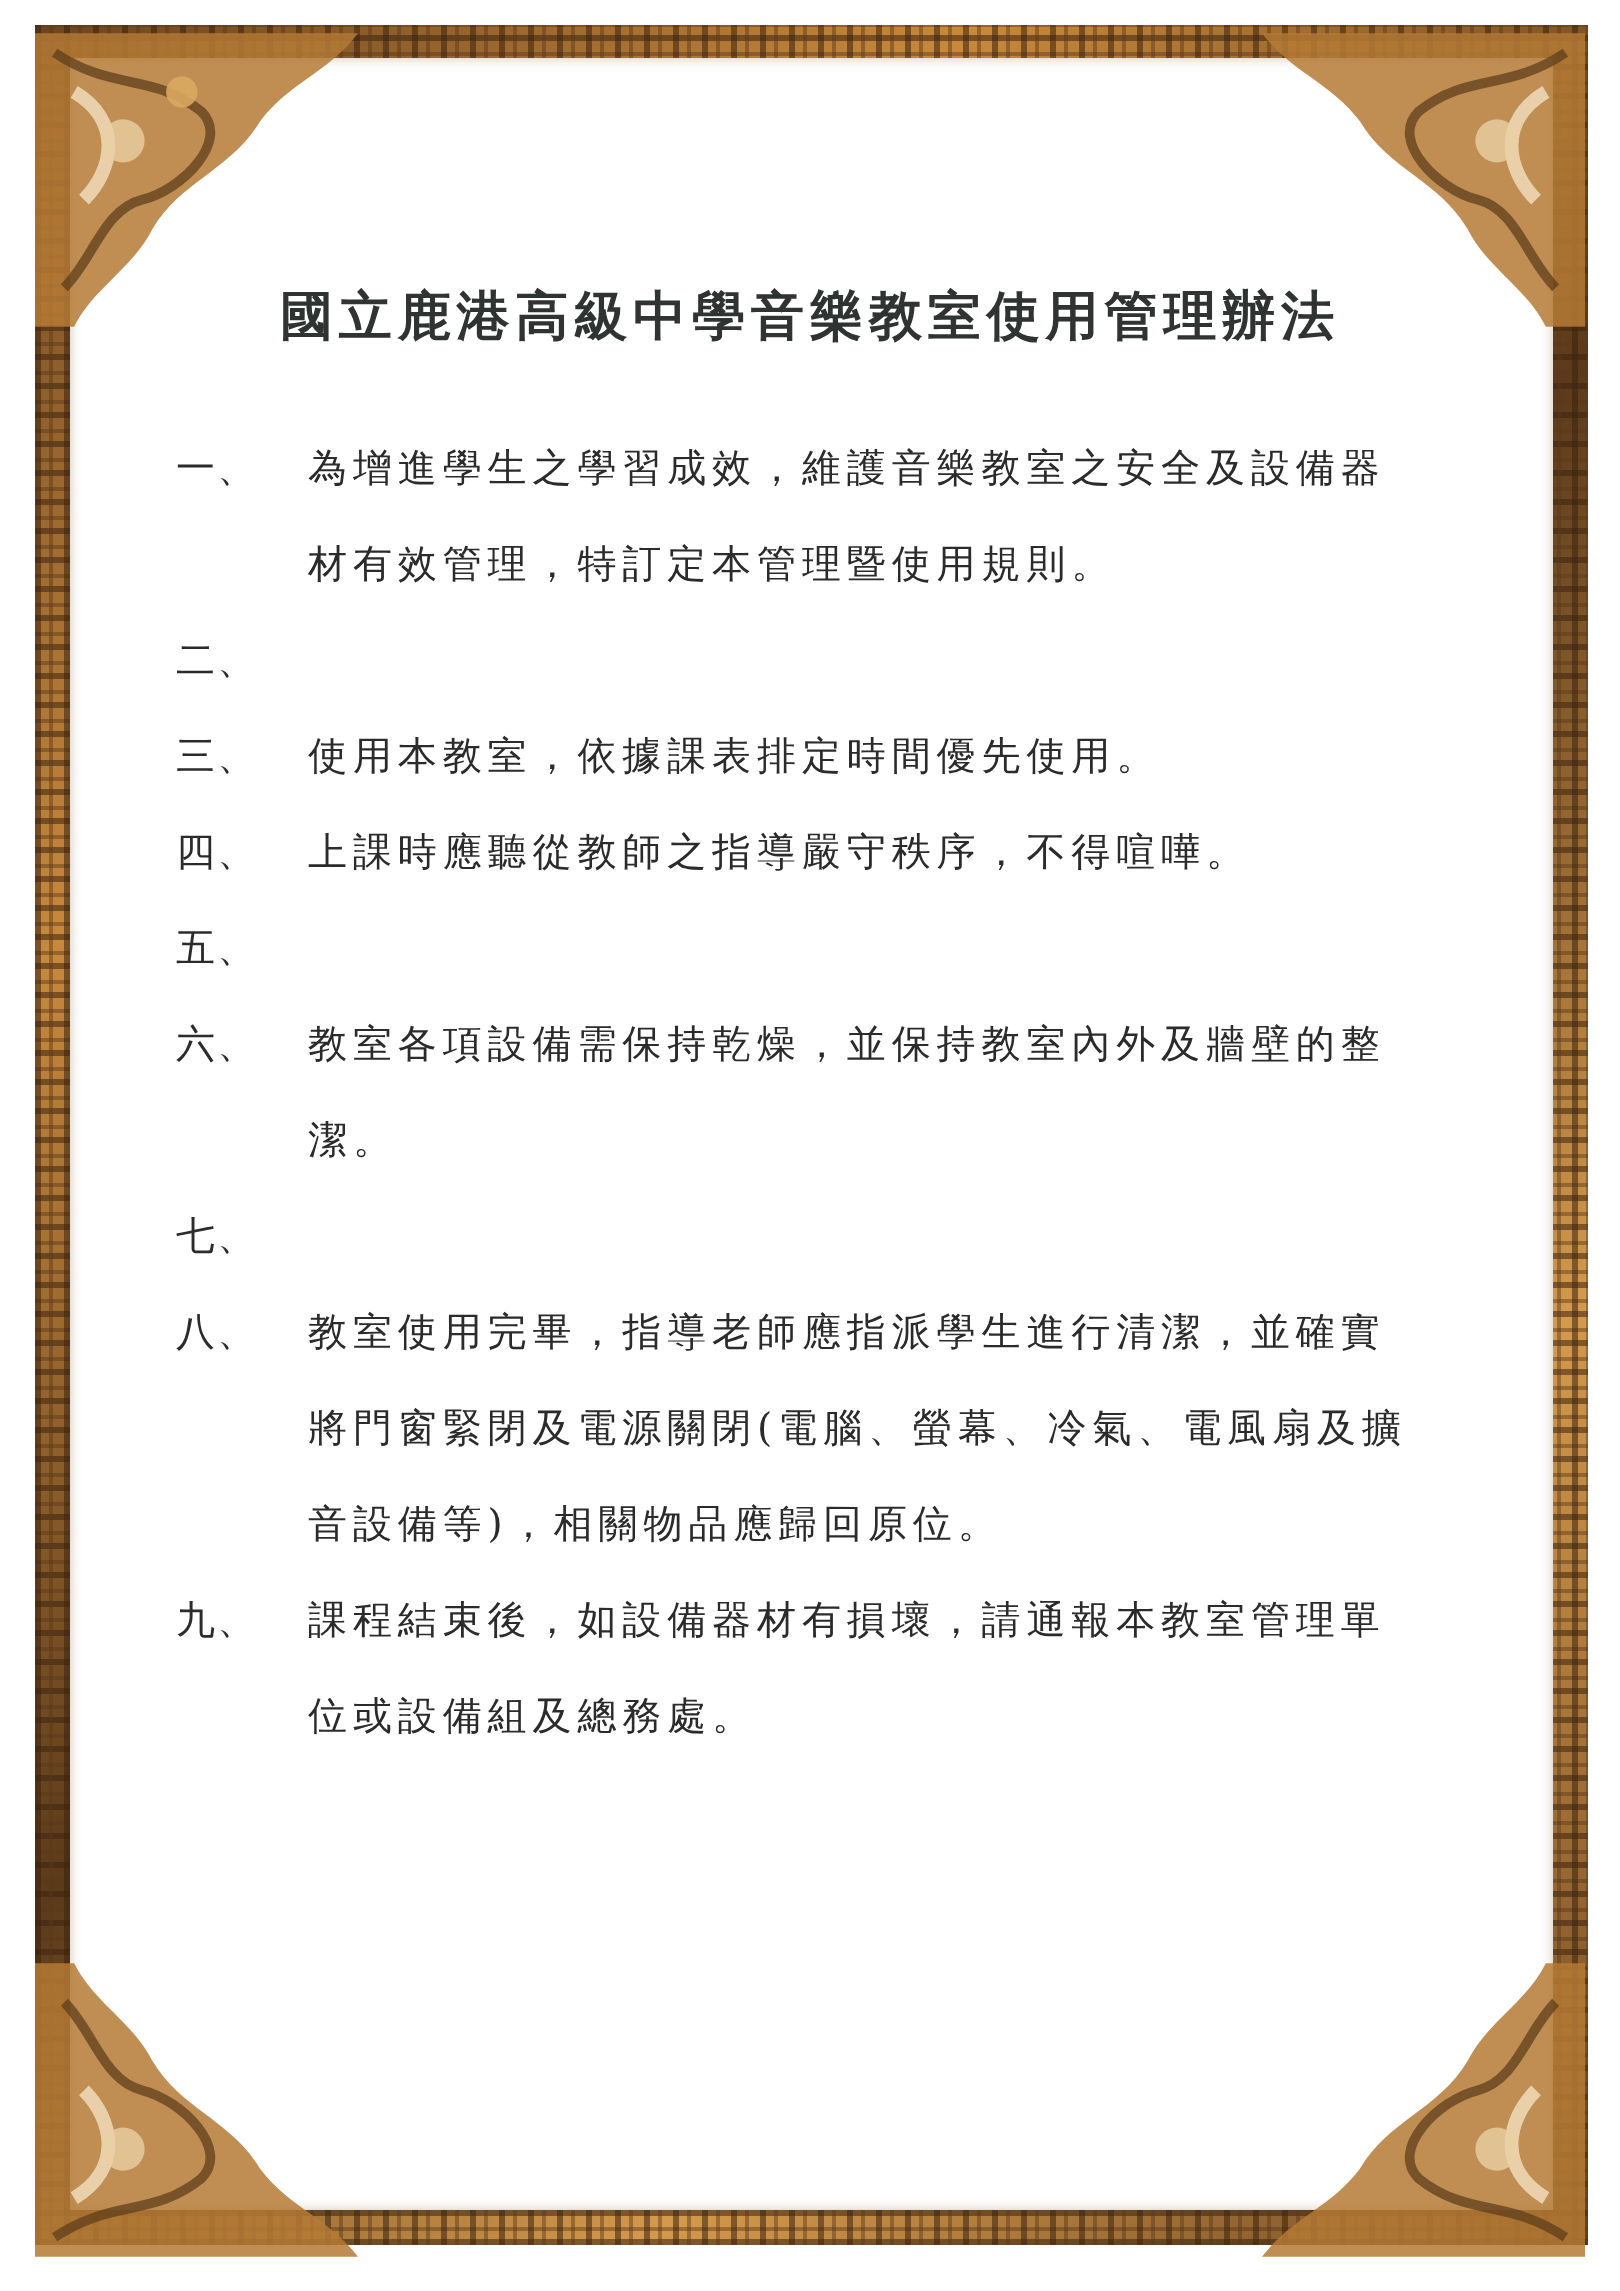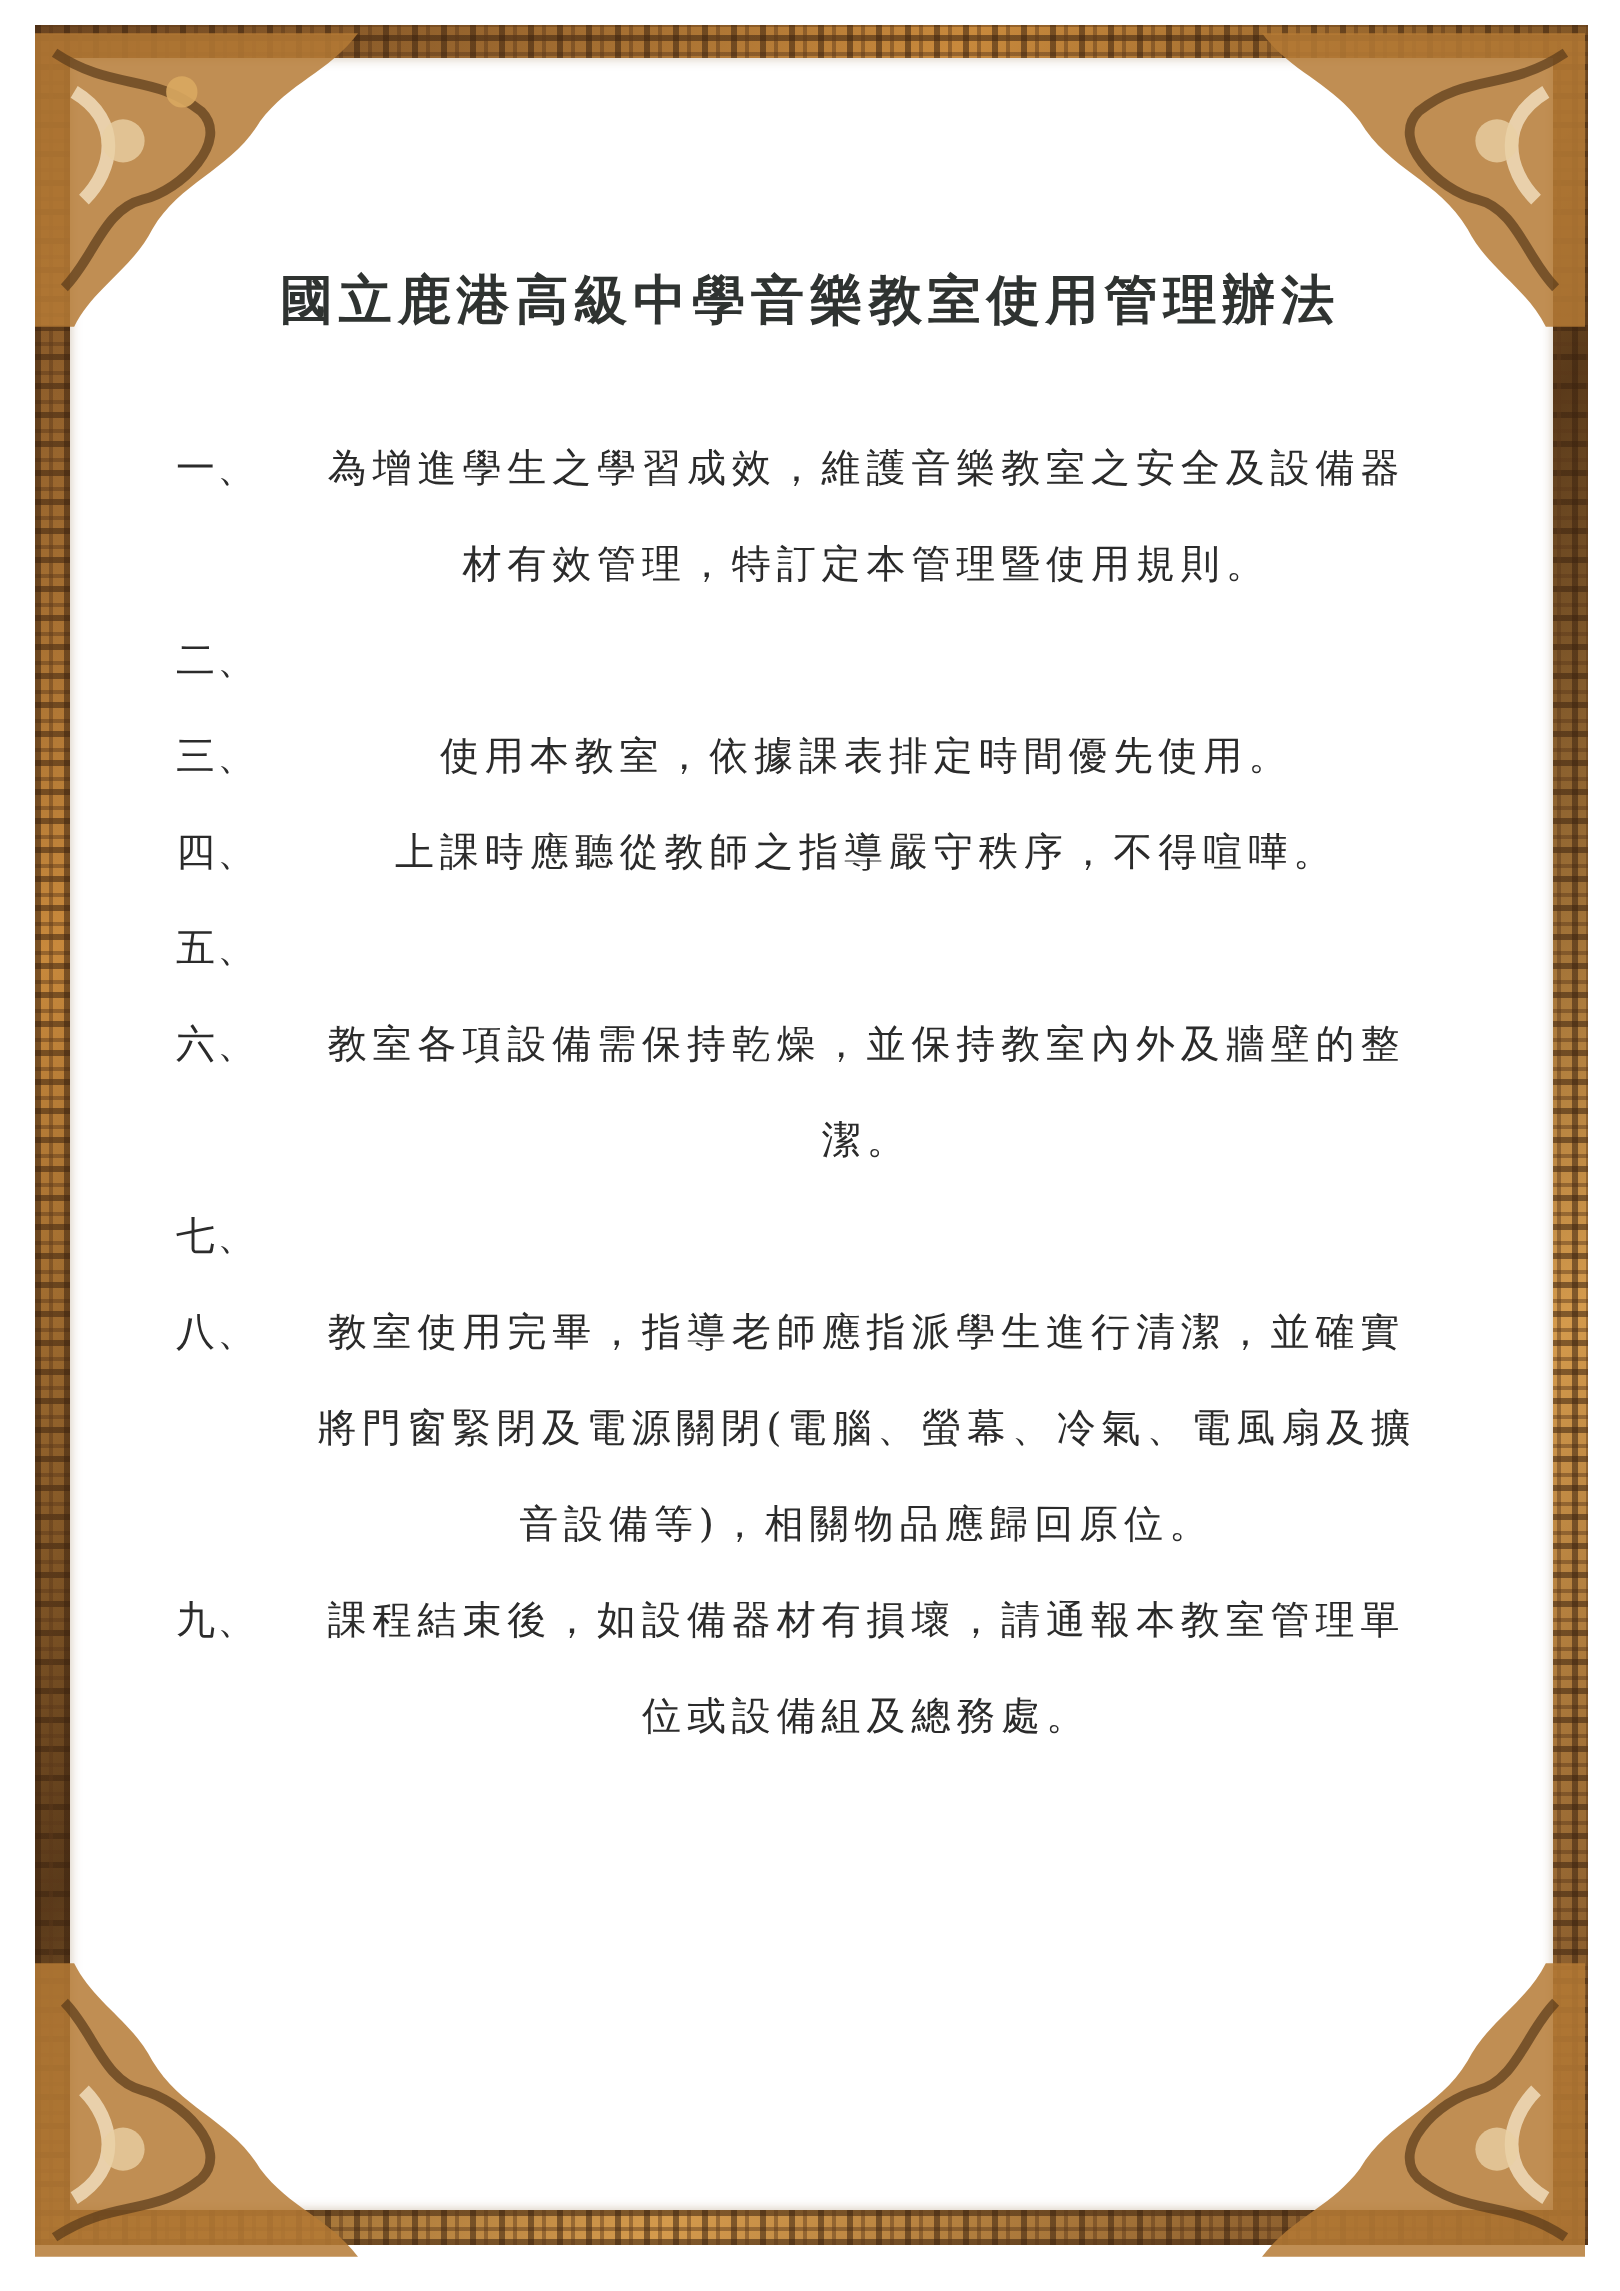--- a/index.html
+++ b/index.html
@@ -24,21 +24,21 @@
   .corner.bl { left: 35px; bottom: 35px; transform: scaleY(-1); }
   .corner.br { right: 35px; bottom: 35px; transform: scale(-1,-1); }
   .title {
     position: absolute; left: 0; right: 0; top: 265px; text-align: center;
     font-family: "DejaVu Sans", "Liberation Sans", sans-serif;
     font-weight: bold; font-size: 53px; letter-spacing: 5.9px; color: #2f3331;
   }
   .items { position: absolute; left: 176px; top: 420px; width: 1274px; }
   .item { display: flex; align-items: flex-start; }
   .num { width: 132px; flex: none; font-size: 39px; line-height: 96px; letter-spacing: 2px; }
-  .text { width: 1117px; font-size: 39px; line-height: 96px; letter-spacing: 5.9px; text-align: center; }
+  .text { width: 1117px; font-size: 39px; line-height: 96px; letter-spacing: 5.9px; }
 </style>
 </head>
 <body>
 
 <div class="frame">
   <div class="frame-inner"></div>
 </div>
 
 <svg class="corner tl" viewBox="0 0 330 300">
   <path d="M0,0 L330,0 C300,40 260,50 230,90 C200,140 150,150 120,200 C100,240 60,260 40,300 L0,300 Z" fill="#b57a35" opacity="0.85"></path>
@@ -59,21 +59,21 @@
   <path d="M40,60 C90,90 80,140 50,170" stroke="#f3e1c2" stroke-width="14" fill="none" opacity="0.8"></path>
   <circle cx="90" cy="110" r="22" fill="#e9cfa4" opacity="0.8"></circle>
 </svg>
 <svg class="corner br" viewBox="0 0 330 300">
   <path d="M0,0 L330,0 C300,40 260,50 230,90 C200,140 150,150 120,200 C100,240 60,260 40,300 L0,300 Z" fill="#b57a35" opacity="0.85"></path>
   <path d="M20,20 C80,60 120,40 170,80 C200,110 150,160 110,170 C70,180 60,230 30,260" stroke="#5a3a1a" stroke-width="10" fill="none" opacity="0.7"></path>
   <path d="M40,60 C90,90 80,140 50,170" stroke="#f3e1c2" stroke-width="14" fill="none" opacity="0.8"></path>
   <circle cx="90" cy="110" r="22" fill="#e9cfa4" opacity="0.8"></circle>
 </svg>
 
-<h1 class="title" style="margin:0;">國立鹿港高級中學音樂教室使用管理辦法</h1>
+<h1 class="title" style="margin:16px;">國立鹿港高級中學音樂教室使用管理辦法</h1>
 
 <div class="items">
   <div class="item">
     <span class="num">一、</span>
     <span class="text">為增進學生之學習成效，維護音樂教室之安全及設備器材有效管理，特訂定本管理暨使用規則。</span>
   </div>
   <div class="item">
     <span class="num">二、</span>
   </div>
   <div class="item">

